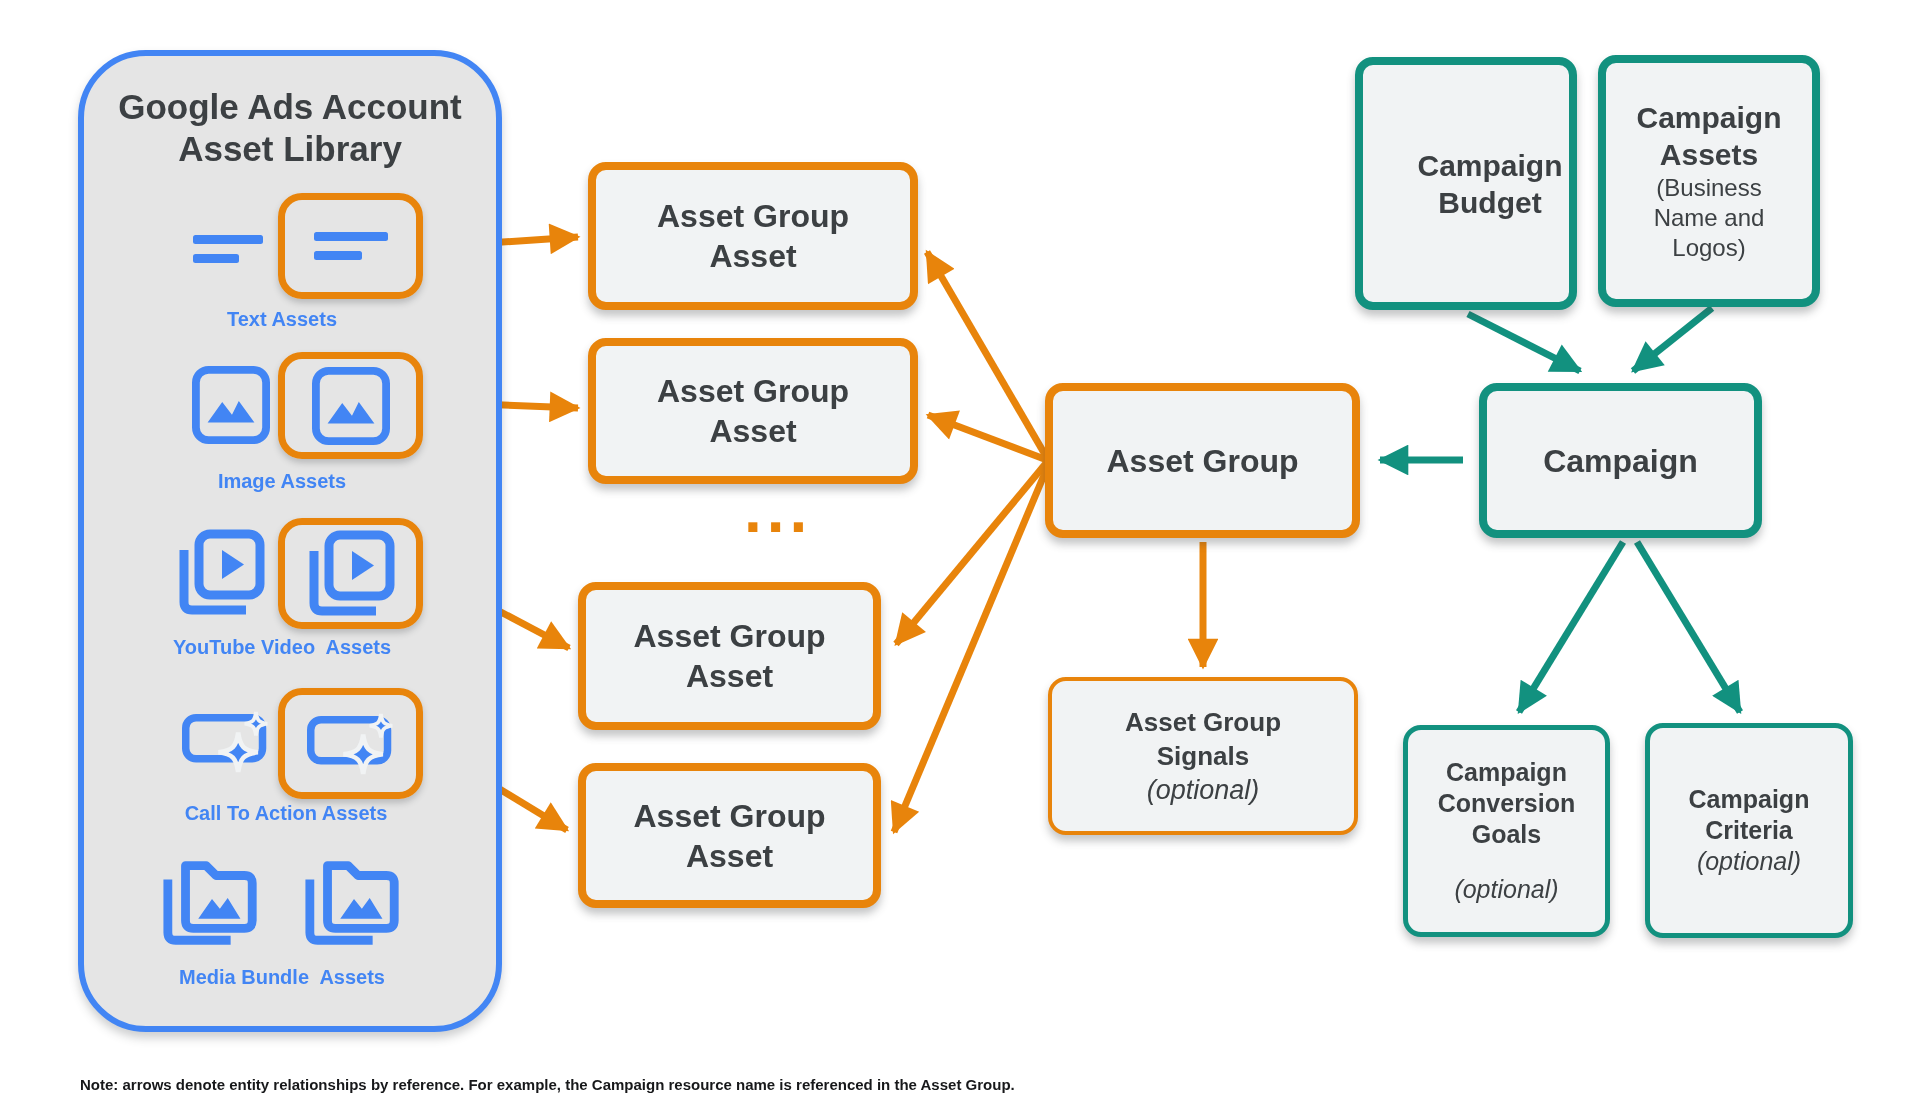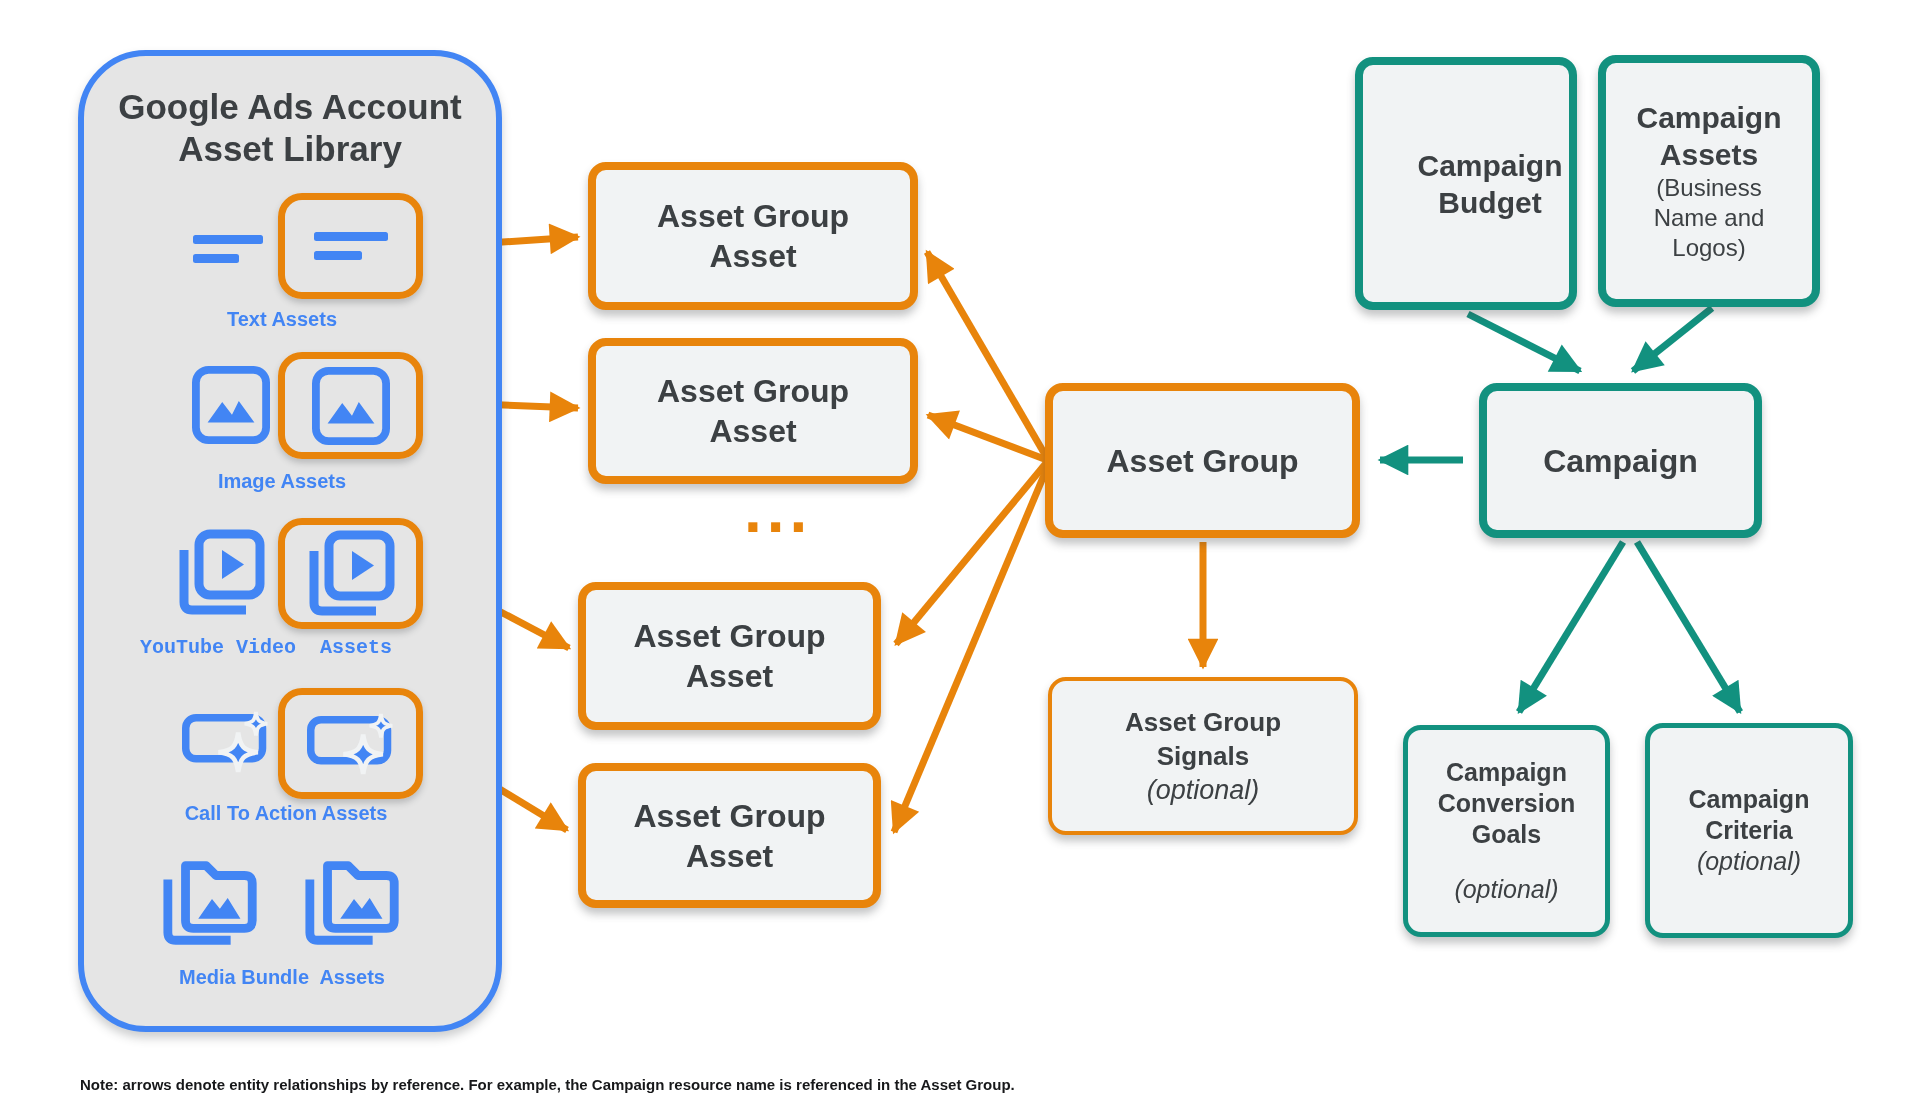--- a/index.html
+++ b/index.html
@@ -114,21 +114,21 @@
         <path d="M46 22 L68 36.5 L46 51 Z" fill="#4285F4"></path>
       </svg>
   </span>
   <span class="wrap" style="left:278px;top:518px;width:145px;height:111px;">
     <svg width="90" height="90" viewBox="0 0 90 90">
         <path d="M8 22 V74 Q8 82 16 82 H70" fill="none" stroke="#4285F4" stroke-width="9"></path>
         <rect x="23" y="6" width="61" height="61" rx="11" fill="none" stroke="#4285F4" stroke-width="9"></rect>
         <path d="M46 22 L68 36.5 L46 51 Z" fill="#4285F4"></path>
       </svg>
   </span>
-  <div class="lib-label" style="left:96px;top:636px;font-family:Liberation Mono, monospace;">YouTube Video  Assets</div>
+  <div class="lib-label" style="left:112px;top:636px;">YouTube Video  Assets</div>
 
   <span class="icon" style="left:182px;top:708px;">
     <svg width="88" height="68" viewBox="0 0 94 72">
         <rect x="4" y="10" width="82" height="44" rx="11" fill="none" stroke="#4285F4" stroke-width="8"></rect>
         <path d="M79 4 C80.2 13 82 15 91 16.5 C82 18 80.2 20 79 29 C77.8 20 76 18 67 16.5 C76 15 77.8 13 79 4 Z" fill="#4285F4" stroke="#F1F3F4" stroke-width="4"></path>
         <path d="M60 26 C62 41 66 45 81 47 C66 49 62 53 60 68 C58 53 54 49 39 47 C54 45 58 41 60 26 Z" fill="#4285F4" stroke="#F1F3F4" stroke-width="5"></path>
       </svg>
   </span>
   <span class="wrap" style="left:278px;top:688px;width:145px;height:111px;">
     <svg width="88" height="68" viewBox="0 0 94 72">

